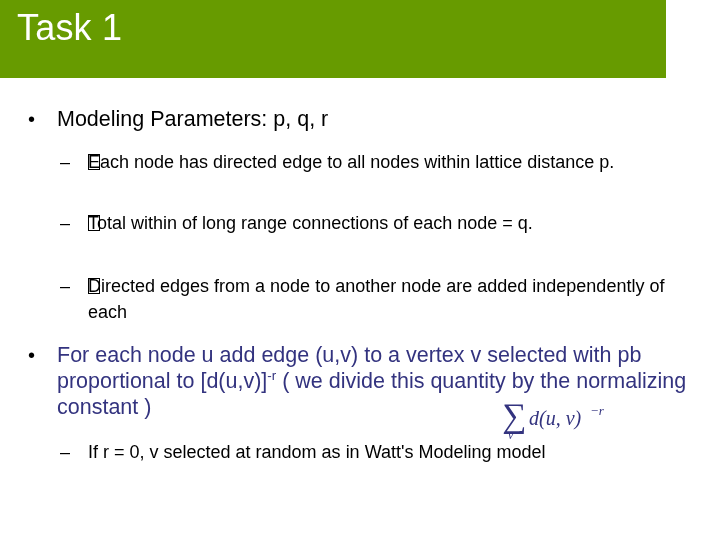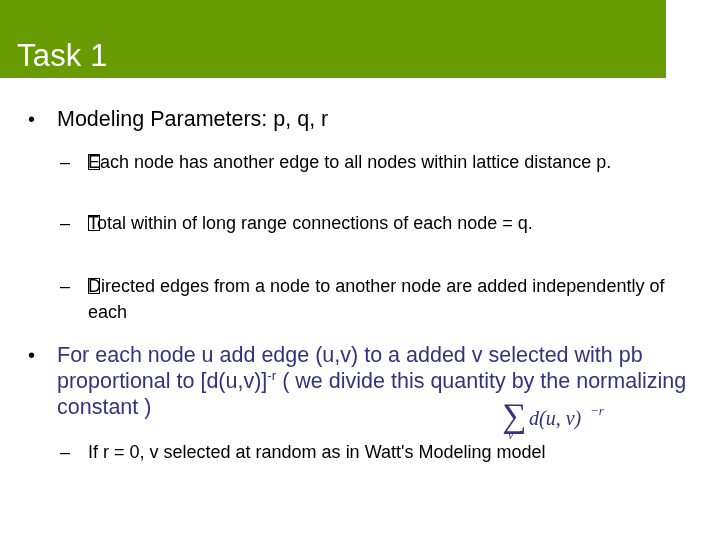--- a/index.html
+++ b/index.html
@@ -22,22 +22,22 @@
     position: absolute;
     left: 0;
     top: 0;
     width: 666px;
     height: 78px;
     background: #679b00;
   }
   #title-text {
     position: absolute;
     left: 17px;
-    top: 36px;
-    font-size: 31px;
+    top: 8px;
+    font-size: 36px;
     line-height: 40px;
     color: #ffffff;
     font-weight: normal;
     letter-spacing: 0.2px;
     white-space: nowrap;
   }
 
   
   #content {
     position: absolute;
@@ -139,36 +139,36 @@
 
 <div id="content">
 
   <div class="lvl1" style="top:28px;">
     <span class="marker">•</span>
     <span class="body">Modeling Parameters: p, q, r</span>
   </div>
 
   <div class="lvl2" style="top:72px;">
     <span class="marker">–</span>
-    <span class="body"><span class="tofu-wrap"><span class="tofu"></span></span><span>Each node has another edge to all nodes within lattice distance p.</span></span>
+    <span class="body"><span class="tofu-wrap"><span class="tofu"></span></span><span>Each node has directed edge to all nodes within lattice distance p.</span></span>
   </div>
 
   <div class="lvl2" style="top:133px;">
     <span class="marker">–</span>
     <span class="body"><span class="tofu-wrap"><span class="tofu"></span></span><span>Total within of long range connections of each node = q.</span></span>
   </div>
 
   <div class="lvl2" style="top:196px;">
     <span class="marker">–</span>
     <span class="body"><span class="tofu-wrap"><span class="tofu"></span></span><span>Directed edges from a node to another node are added independently of each</span></span>
   </div>
 
   <div class="lvl1 blue" style="top:264px;">
     <span class="marker">•</span>
-    <span class="body"><span>For each node u add edge (u,v) to a added v selected with pb proportional to [d(u,v)]</span><span class="sup">-r</span><span> ( we divide this quantity by the normalizing constant                    )</span></span>
+    <span class="body"><span>For each node u add edge (u,v) to a vertex v selected with pb proportional to [d(u,v)]</span><span class="sup">-r</span><span> ( we divide this quantity by the normalizing constant                    )</span></span>
   </div>
 
   <div class="lvl2" style="top:362px;">
     <span class="marker">–</span>
     <span class="body">If r = 0, v selected at random as in Watt's Modeling model</span>
   </div>
 
 </div>
 
 <div id="equation">

